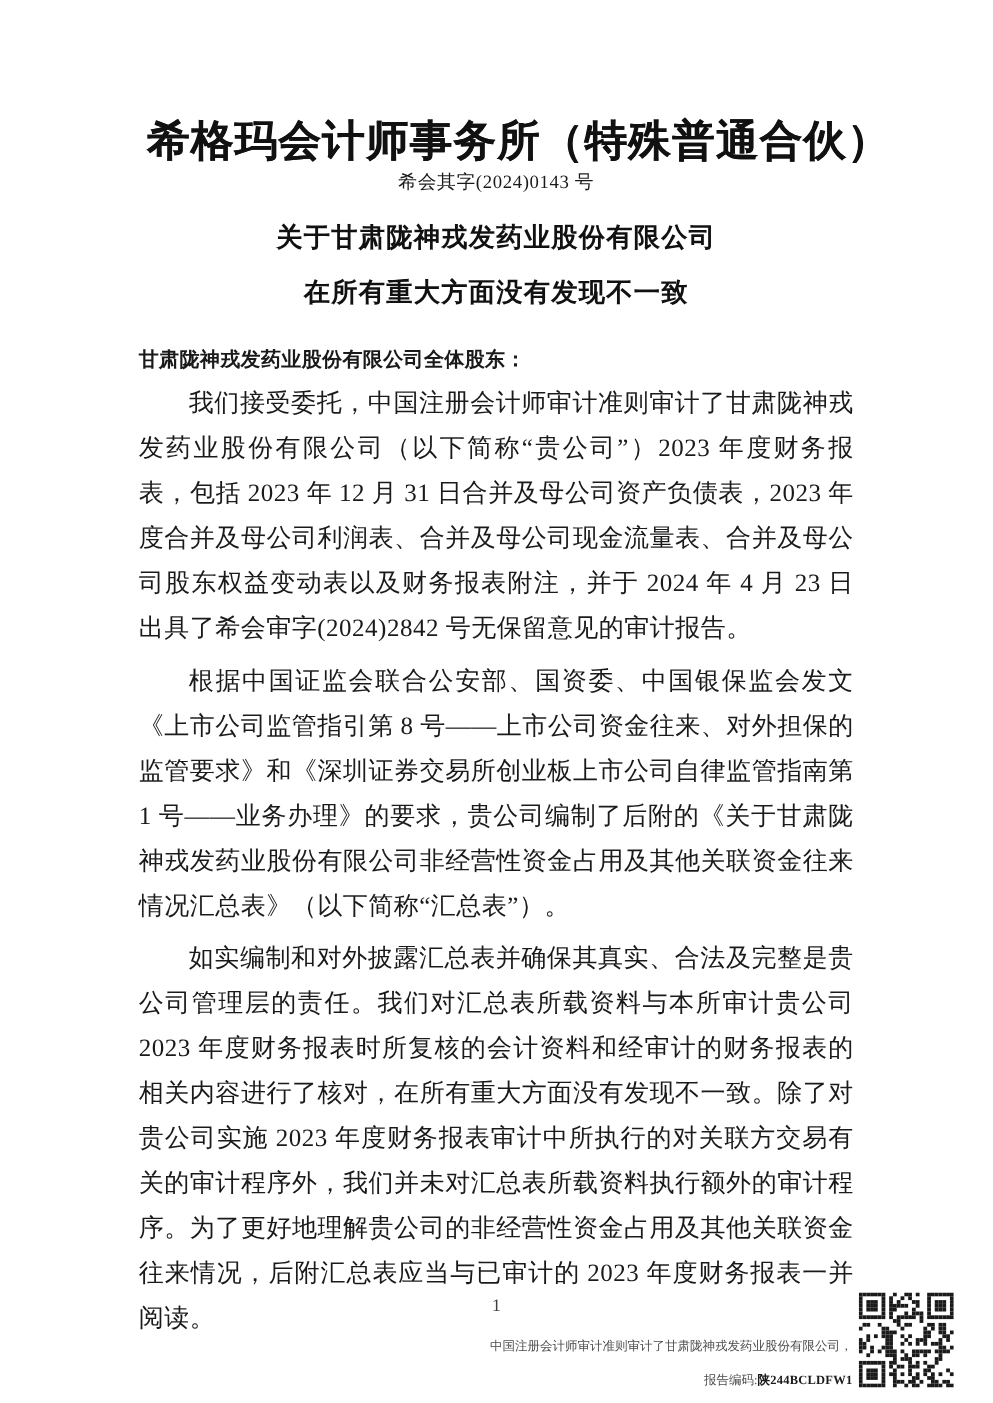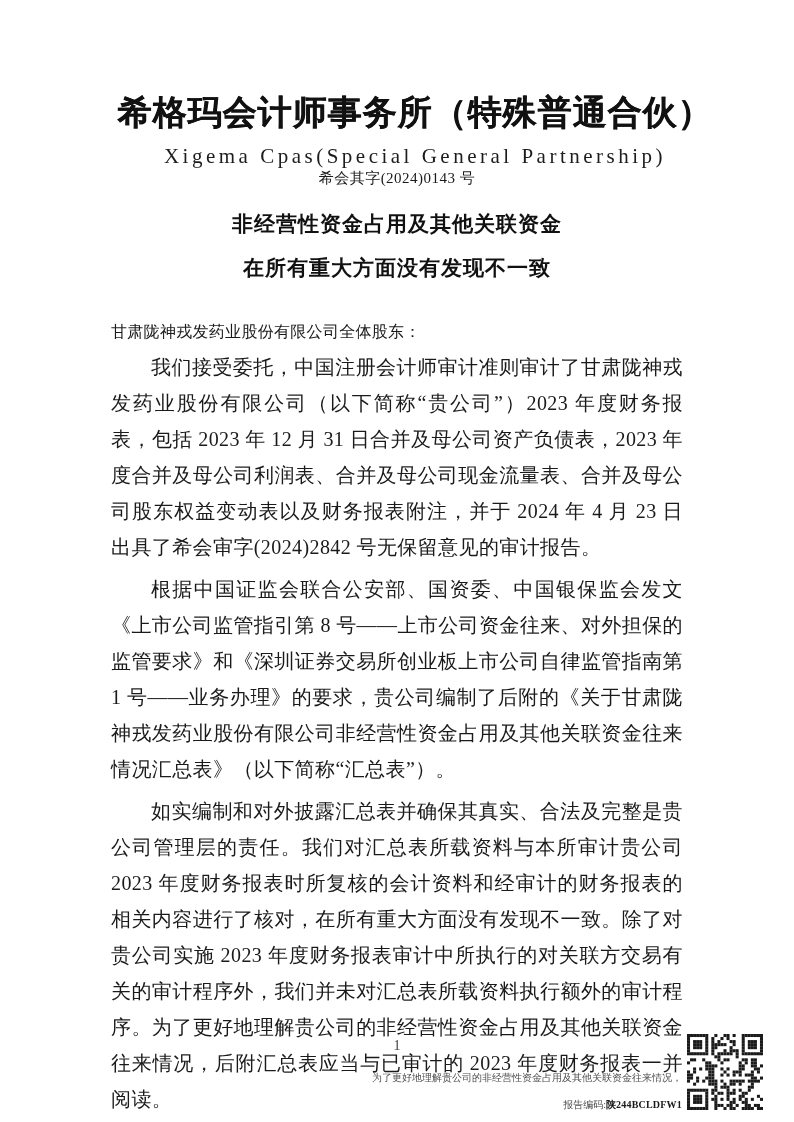--- a/index.html
+++ b/index.html
@@ -26,23 +26,23 @@
   
   .doc-title{
     margin-top:14px;text-align:center;
     font-family:"Liberation Sans","DejaVu Sans",sans-serif;
     font-weight:bold;font-size:21px;letter-spacing:1px;color:#111;
   }
   .doc-title .t-line{line-height:44px;}
   
   .content{width:572px;margin:0 auto;}
   .salutation{
-    margin-top:32px;
+    margin-top:21px;
     font-family:"Liberation Sans","DejaVu Sans",sans-serif;
-    font-weight:normal;font-size:16px;letter-spacing:0.3px;
+    font-weight:bold;font-size:16px;letter-spacing:0.3px;
   }
   p.body-par{
     margin:6px 0 0 0;
     font-size:20px;line-height:36px;
     text-align:justify;text-justify:inter-ideograph;
     text-indent:2em;letter-spacing:0.4px;
   }
   
   .page-number{
     position:absolute;left:0;right:0;top:1038px;
@@ -58,41 +58,40 @@
   .qr-box{position:absolute;right:31px;top:1034px;width:76px;height:76px;}
   .qr-box svg{display:block;width:76px;height:76px;}
 </style>
 </head>
 <body>
 
 <div class="page">
 
   <header class="letterhead">
     <div class="firm-cn">希格玛会计师事务所（特殊普通合伙）</div>
-    <div class="firm-en">Xigema Cpas(Special General Partnership)</div>
   </header>
 
   <div class="doc-number">希会其字(2024)0143 号</div>
 
   <div class="doc-title">
-    <div class="t-line">非经营性资金占用及其他关联资金</div>
+    <div class="t-line">关于甘肃陇神戎发药业股份有限公司</div>
     <div class="t-line">在所有重大方面没有发现不一致</div>
   </div>
 
   <div class="content">
     <div class="salutation">甘肃陇神戎发药业股份有限公司全体股东：</div>
     <p class="body-par">我们接受委托，中国注册会计师审计准则审计了甘肃陇神戎发药业股份有限公司（以下简称“贵公司”）2023 年度财务报表，包括 2023 年 12 月 31 日合并及母公司资产负债表，2023 年度合并及母公司利润表、合并及母公司现金流量表、合并及母公司股东权益变动表以及财务报表附注，并于 2024 年 4 月 23 日出具了希会审字(2024)2842 号无保留意见的审计报告。</p>
     <p class="body-par">根据中国证监会联合公安部、国资委、中国银保监会发文《上市公司监管指引第 8 号——上市公司资金往来、对外担保的监管要求》和《深圳证券交易所创业板上市公司自律监管指南第 1 号——业务办理》的要求，贵公司编制了后附的《关于甘肃陇神戎发药业股份有限公司非经营性资金占用及其他关联资金往来情况汇总表》（以下简称“汇总表”）。</p>
     <p class="body-par">如实编制和对外披露汇总表并确保其真实、合法及完整是贵公司管理层的责任。我们对汇总表所载资料与本所审计贵公司 2023 年度财务报表时所复核的会计资料和经审计的财务报表的相关内容进行了核对，在所有重大方面没有发现不一致。除了对贵公司实施 2023 年度财务报表审计中所执行的对关联方交易有关的审计程序外，我们并未对汇总表所载资料执行额外的审计程序。为了更好地理解贵公司的非经营性资金占用及其他关联资金往来情况，后附汇总表应当与已审计的 2023 年度财务报表一并阅读。</p>
   </div>
 
   <div class="page-number">1</div>
 
   <div class="footer-note">
-    <div>为了更好地理解贵公司的非经营性资金占用及其他关联资金往来情况，</div>
+    <div>中国注册会计师审计准则审计了甘肃陇神戎发药业股份有限公司，</div>
     <div class="code-line">
       <span>报告编码:</span><span class="code-val">陕244BCLDFW1</span>
     </div>
   </div>
 
   <div class="qr-box">
     <svg id="qr-svg" viewBox="0 0 75 75" xmlns="http://www.w3.org/2000/svg">
         <rect x="0" y="0" width="3" height="3" fill="#1a1a1a"></rect>
         <rect x="3" y="0" width="3" height="3" fill="#1a1a1a"></rect>
         <rect x="6" y="0" width="3" height="3" fill="#1a1a1a"></rect>

